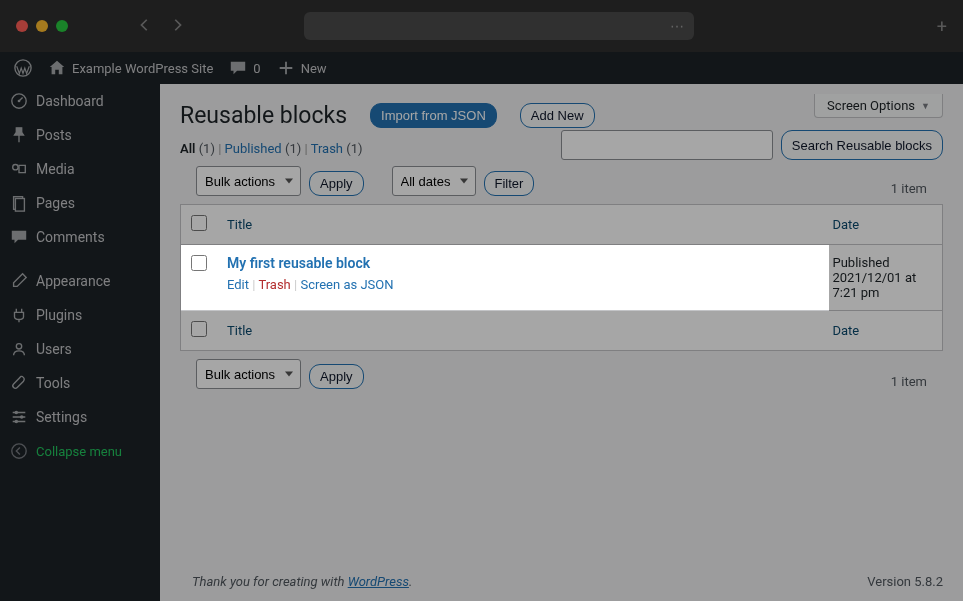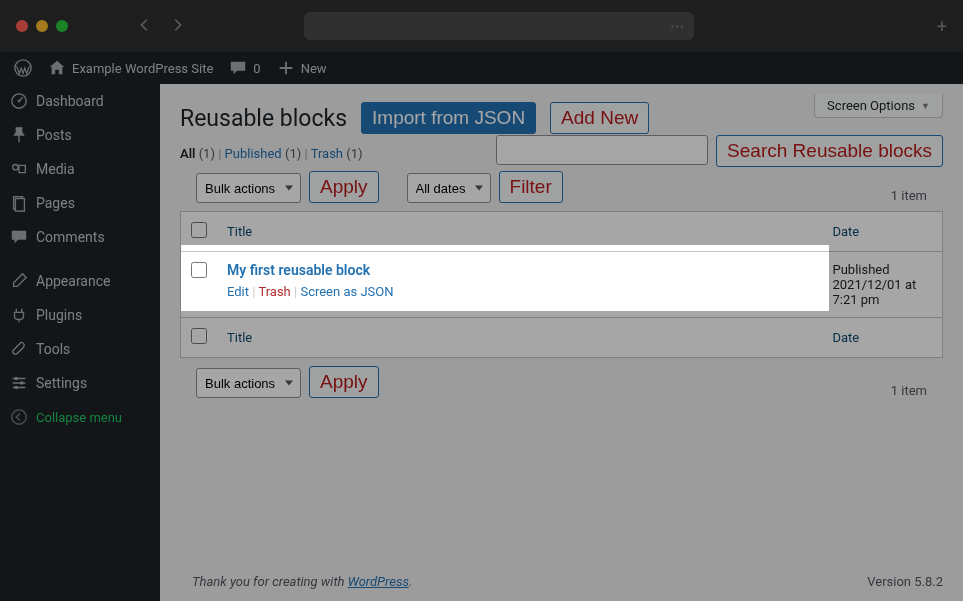--- a/index.html
+++ b/index.html
@@ -30,25 +30,25 @@
 .sidebar { width: 160px; background: #1d2327; color: #c3c4c7; flex-shrink: 0; }
 .menu-item { display: flex; align-items: center; gap: 8px; padding: 8px 10px; cursor: pointer; font-size: 14px; }
 .menu-item svg { width: 18px; height: 18px; fill: #a7aaad; flex-shrink: 0; }
 .menu-collapse { color: #22c55e; font-size: 13px; }
 
 
 .content { flex: 1; background: #f0f0f1; padding: 0 20px 20px 20px; overflow: auto; position: relative; }
 .screen-options { position: absolute; top: 10px; right: 20px; background: #f6f7f7; border: 1px solid #c3c4c7; border-top: none; border-radius: 0 0 4px 4px; padding: 4px 12px; font-size: 13px; cursor: pointer; display: flex; align-items: center; gap: 6px; }
 .screen-options::after { content: "▼"; font-size: 9px; color: #787c82; }
 
-.page-header { display: flex; align-items: center; gap: 14px; padding-top: 18px; margin-bottom: 12px; flex-wrap: wrap; }
+.page-header { display: flex; align-items: center; gap: 23px; padding-top: 18px; margin-bottom: 12px; flex-wrap: wrap; }
 .page-title { font-size: 23px; font-weight: 400; color: #1d2327; }
-.btn { font-size: 19px; padding: 4px 10px; border-radius: 3px; cursor: pointer; display: inline-flex; align-items: center; }
+.btn { font-size: 13px; padding: 4px 10px; border-radius: 11px; cursor: pointer; display: inline-flex; align-items: center; }
 .btn-primary-filled { background: #2271b1; color: #fff; border: 1px solid #2271b1; }
-.btn-primary-outline { background: #f6f7f7; color: #b91c1c; border: 1px solid #2271b1; }
+.btn-primary-outline { background: #f6f7f7; color: #0f172a; border: 1px solid #2271b1; }
 
 .subsubsub { font-size: 13px; color: #646970; margin-bottom: 10px; }
 .subsubsub a { color: #2271b1; text-decoration: none; }
 .subsubsub .current { color: #1d2327; font-weight: 600; }
 .subsubsub .count { color: #50575e; }
 .subsubsub .sep { color: #999; }
 
 .search-box { float: right; display: flex; gap: 8px; margin-top: -36px; }
 .search-box input[type=search] { width: 212px; height: 30px; border: 1px solid #8c8f94; border-radius: 3px; padding: 0 6px; background: #fff; }
 
@@ -177,20 +177,27 @@
       <svg viewBox="0 0 20 20">
           <path d="M14 2 L18 6 L8 16 L4 16 L4 12 Z" fill="none" stroke="#a7aaad" stroke-width="1.5"></path>
         </svg>
       <span>Appearance</span>
     </div>
     <div class="menu-item">
       <svg viewBox="0 0 20 20">
           <path d="M7 3 L7 7 M13 3 L13 7 M5 7 L15 7 L15 12 Q15 15 10 15 Q5 15 5 12 Z M10 15 L10 18" fill="none" stroke="#a7aaad" stroke-width="1.5"></path>
         </svg>
       <span>Plugins</span>
+    </div>
+    <div class="menu-item">
+      <svg viewBox="0 0 20 20">
+          <circle cx="10" cy="7" r="3" fill="none" stroke="#a7aaad" stroke-width="1.5"></circle>
+          <path d="M4 17 Q4 12 10 12 Q16 12 16 17" fill="none" stroke="#a7aaad" stroke-width="1.5"></path>
+        </svg>
+      <span>Users</span>
     </div>
     <div class="menu-item">
       <svg viewBox="0 0 20 20">
           <path d="M14 3 Q17 5 15 8 L8 15 Q6 17 4 15 Q2 13 4 11 L11 4 Q12 2 14 3 Z" fill="none" stroke="#a7aaad" stroke-width="1.5"></path>
         </svg>
       <span>Tools</span>
     </div>
     <div class="menu-item">
       <svg viewBox="0 0 20 20">
           <path d="M3 5 h14 M3 10 h14 M3 15 h14" stroke="#a7aaad" stroke-width="1.5"></path>

